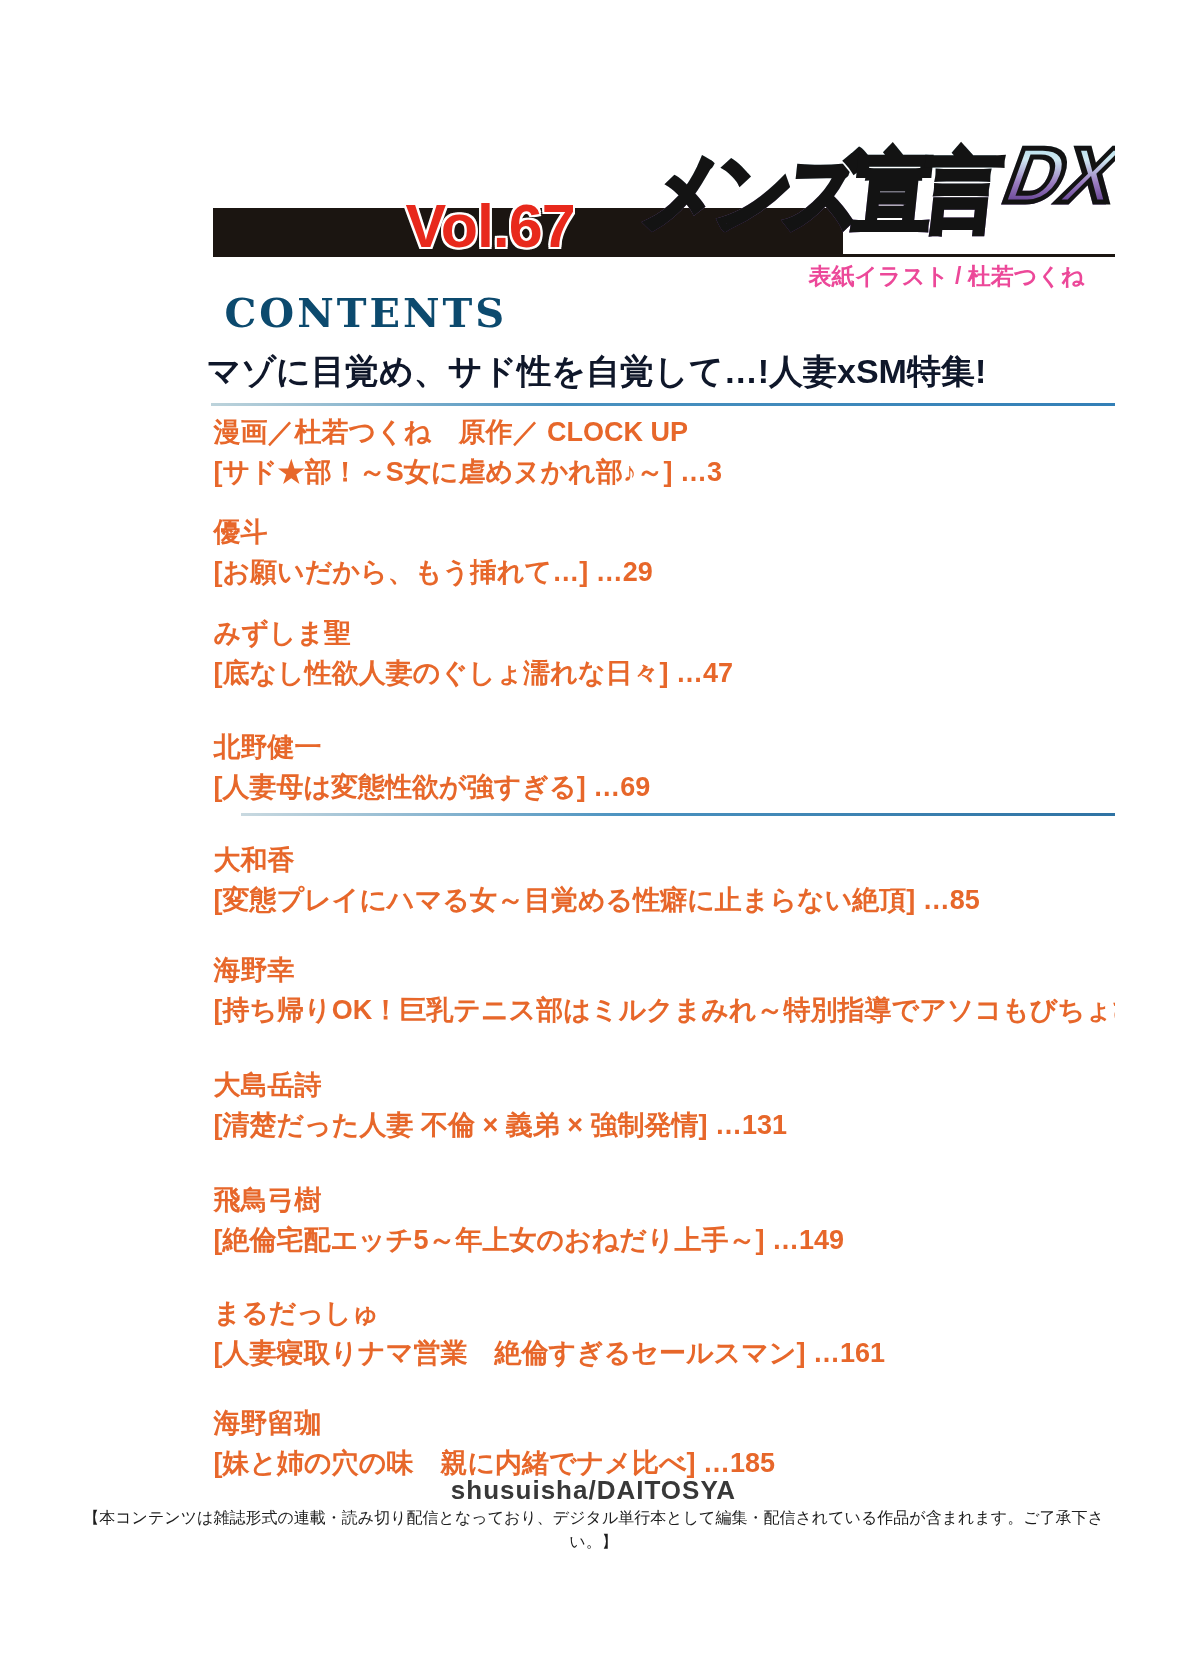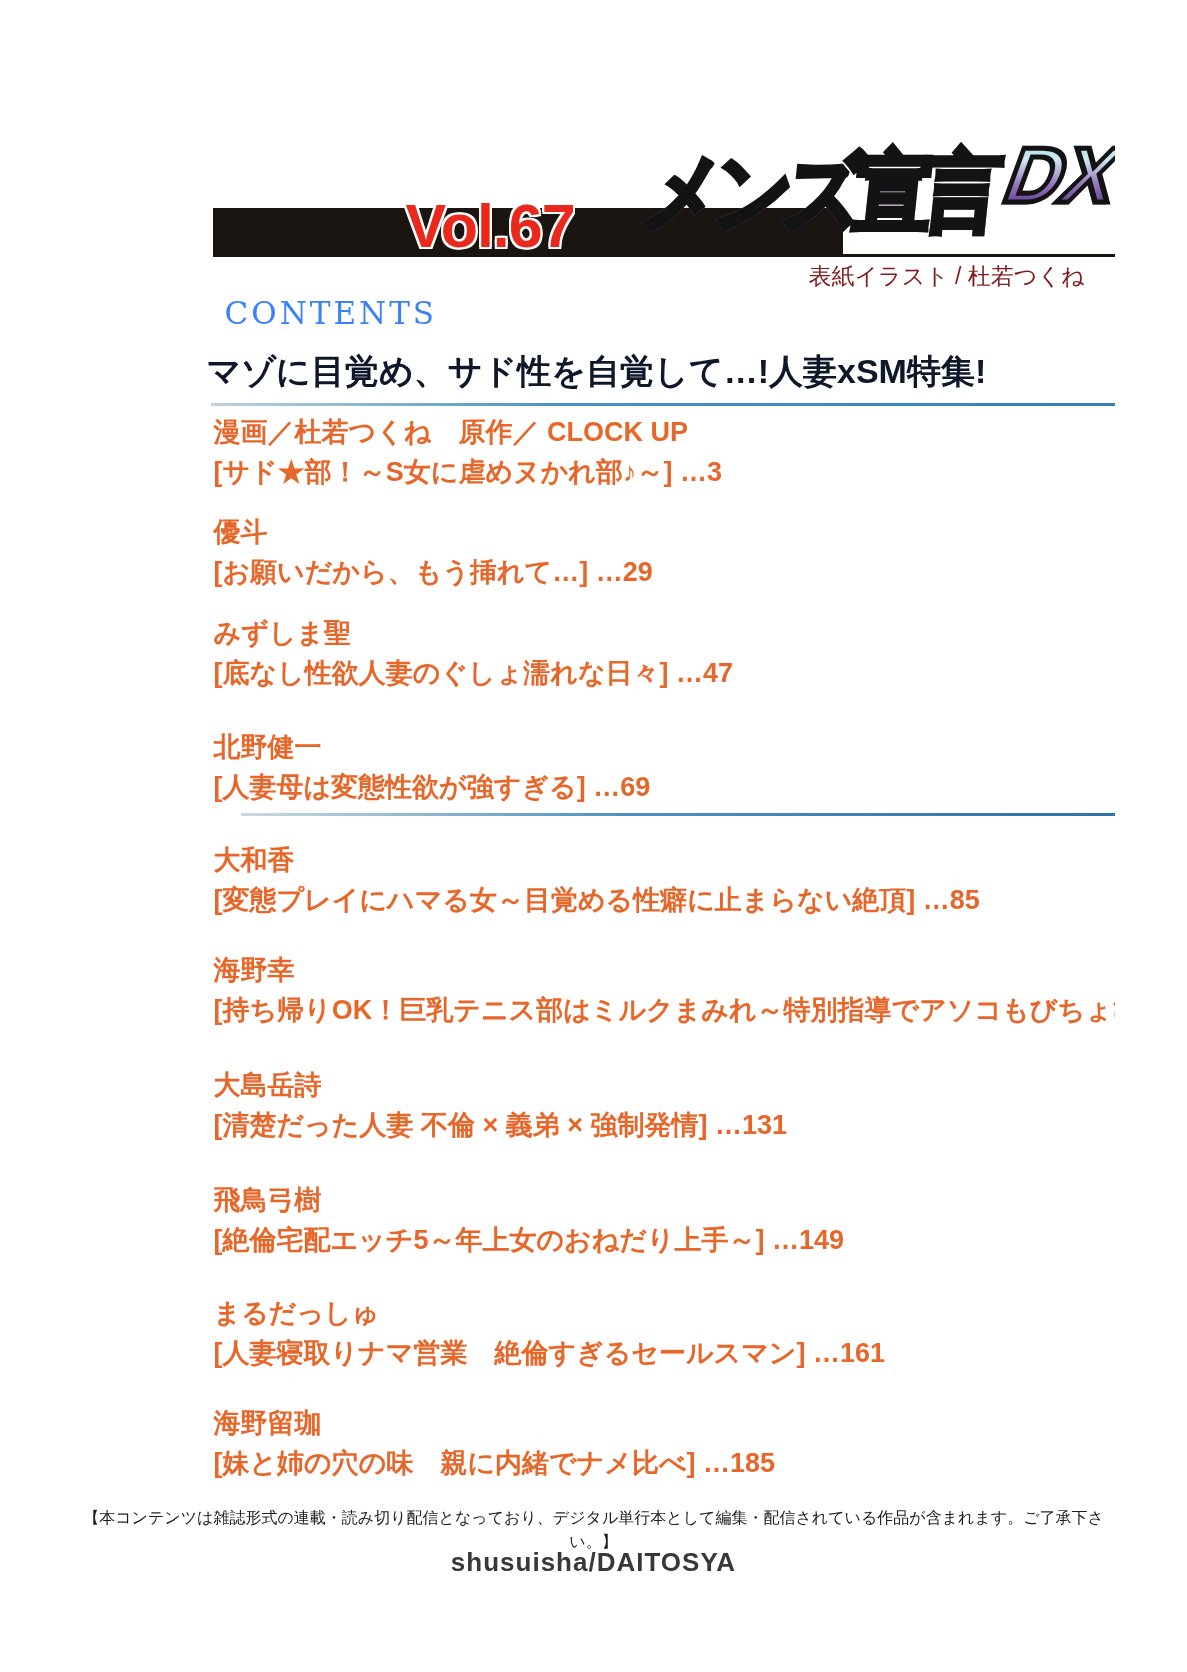--- a/index.html
+++ b/index.html
@@ -75,33 +75,34 @@
     color: transparent;
     -webkit-text-stroke: 5px #131313;
     paint-order: stroke fill;
   }
   .cover-credit {
     position: absolute;
     left: 690px; top: 262px;
     width: 322px;
     text-align: right;
     font-size: 23px;
-    color: #7f1d1d;
+    color: #ec4899;
     line-height: 28px;
+    font-weight: bold;
   }
 
   
   .contents-heading {
     position: absolute;
     left: 152px; top: 290px;
     font-family: "DejaVu Serif", serif;
-    font-size: 31px;
-    font-weight: 400;
+    font-size: 40px;
+    font-weight: 700;
     letter-spacing: 3px;
-    color: #3b82f6;
+    color: #0c4a6e;
     line-height: 46px;
   }
   .feature-line {
     position: absolute;
     left: 134px; top: 348px;
     font-size: 34px;
     font-weight: bold;
     color: #0f172a;
     line-height: 46px;
     white-space: nowrap;
@@ -145,21 +146,21 @@
     position: absolute;
     left: 0; top: 1506px;
     width: 100%;
     text-align: center;
     font-size: 16px;
     color: #1d1d1d;
     line-height: 24px;
   }
   .publisher {
     position: absolute;
-    left: 0; top: 1546px;
+    left: 0; top: 1474px;
     width: 100%;
     text-align: center;
     font-size: 26px;
     font-weight: 600;
     letter-spacing: 1px;
     color: #383838;
     line-height: 32px;
   }
 </style>
 </head>

